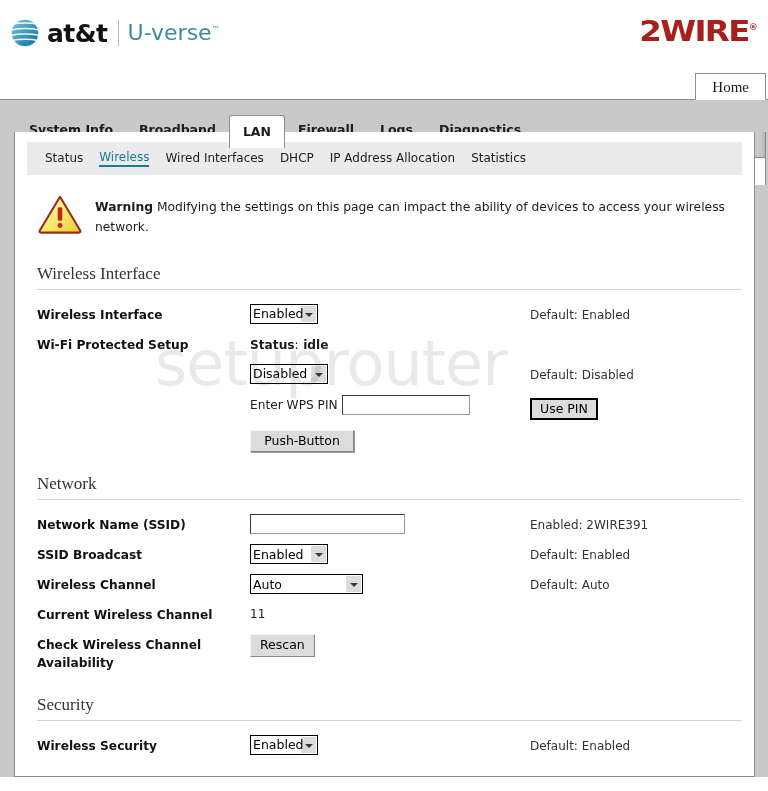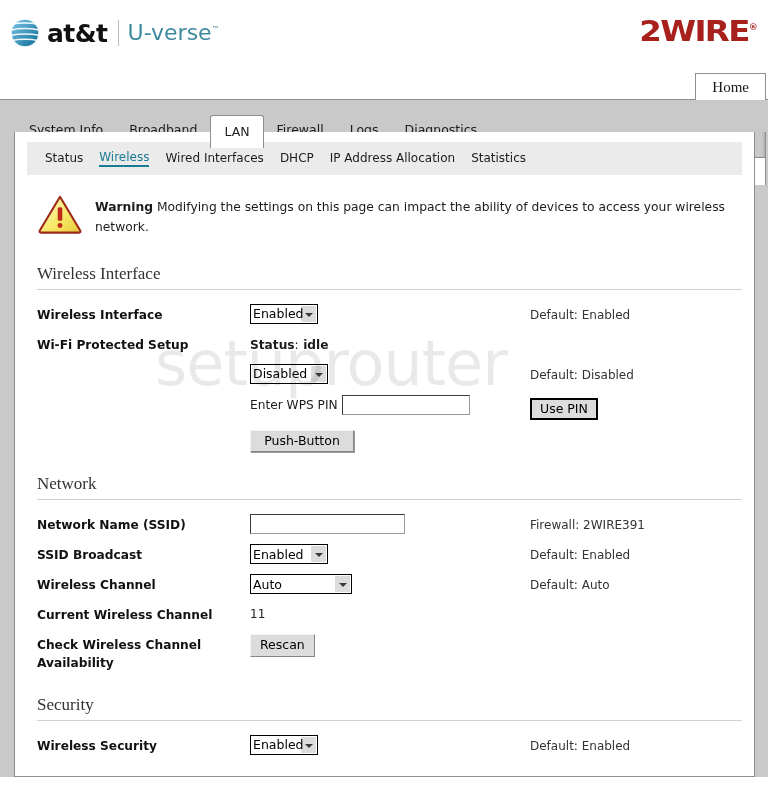--- a/index.html
+++ b/index.html
@@ -119,21 +119,21 @@
     background: #c9c9c9;
     display: flex;
     align-items: center;
     padding-left: 16px;
     box-sizing: border-box;
     position: relative;
   }
   .stab {
     font-family: "DejaVu Sans", sans-serif;
     font-size: 12.5px;
-    font-weight: normal;
+    font-weight: bold;
     color: #1c1c1c;
     padding: 0 13px;
     line-height: 32px;
     height: 32px;
     cursor: pointer;
     white-space: nowrap;
     margin-top: 28px;
   }
   .stab.active {
     background: #ffffff;
@@ -300,21 +300,21 @@
     right: 5px;
     top: 9px;
     width: 0; height: 0;
     border-left: 4px solid transparent;
     border-right: 4px solid transparent;
     border-top: 4px solid #3a3a3a;
     pointer-events: none;
   }
   .sel-sm { width: 68px; }
   .sel-md { width: 78px; }
-  .sel-lg { width: 102px; }
+  .sel-lg { width: 113px; }
 
   input.txt {
     font-family: "DejaVu Sans", sans-serif;
     font-size: 12px;
     background: #ffffff;
     border: 1px solid #9a9a9a;
     border-top-color: #3a3a3a;
     border-left-color: #3a3a3a;
     height: 20px;
     box-sizing: border-box;
@@ -506,21 +506,21 @@
 
     <div class="section">
       <div class="section-title">Network</div>
       <div class="rows">
 
         <div class="row">
           <div class="row-label">Network Name (SSID)</div>
           <div class="row-control">
             <input class="txt txt-ssid" type="text" value="" style="">
           </div>
-          <div class="row-default">Firewall: 2WIRE391</div>
+          <div class="row-default">Enabled: 2WIRE391</div>
         </div>
 
         <div class="row">
           <div class="row-label">SSID Broadcast</div>
           <div class="row-control">
             <span class="selwrap">
               <select class="ctl sel-md">
                 <option>Enabled</option>
               </select>
             </span>

